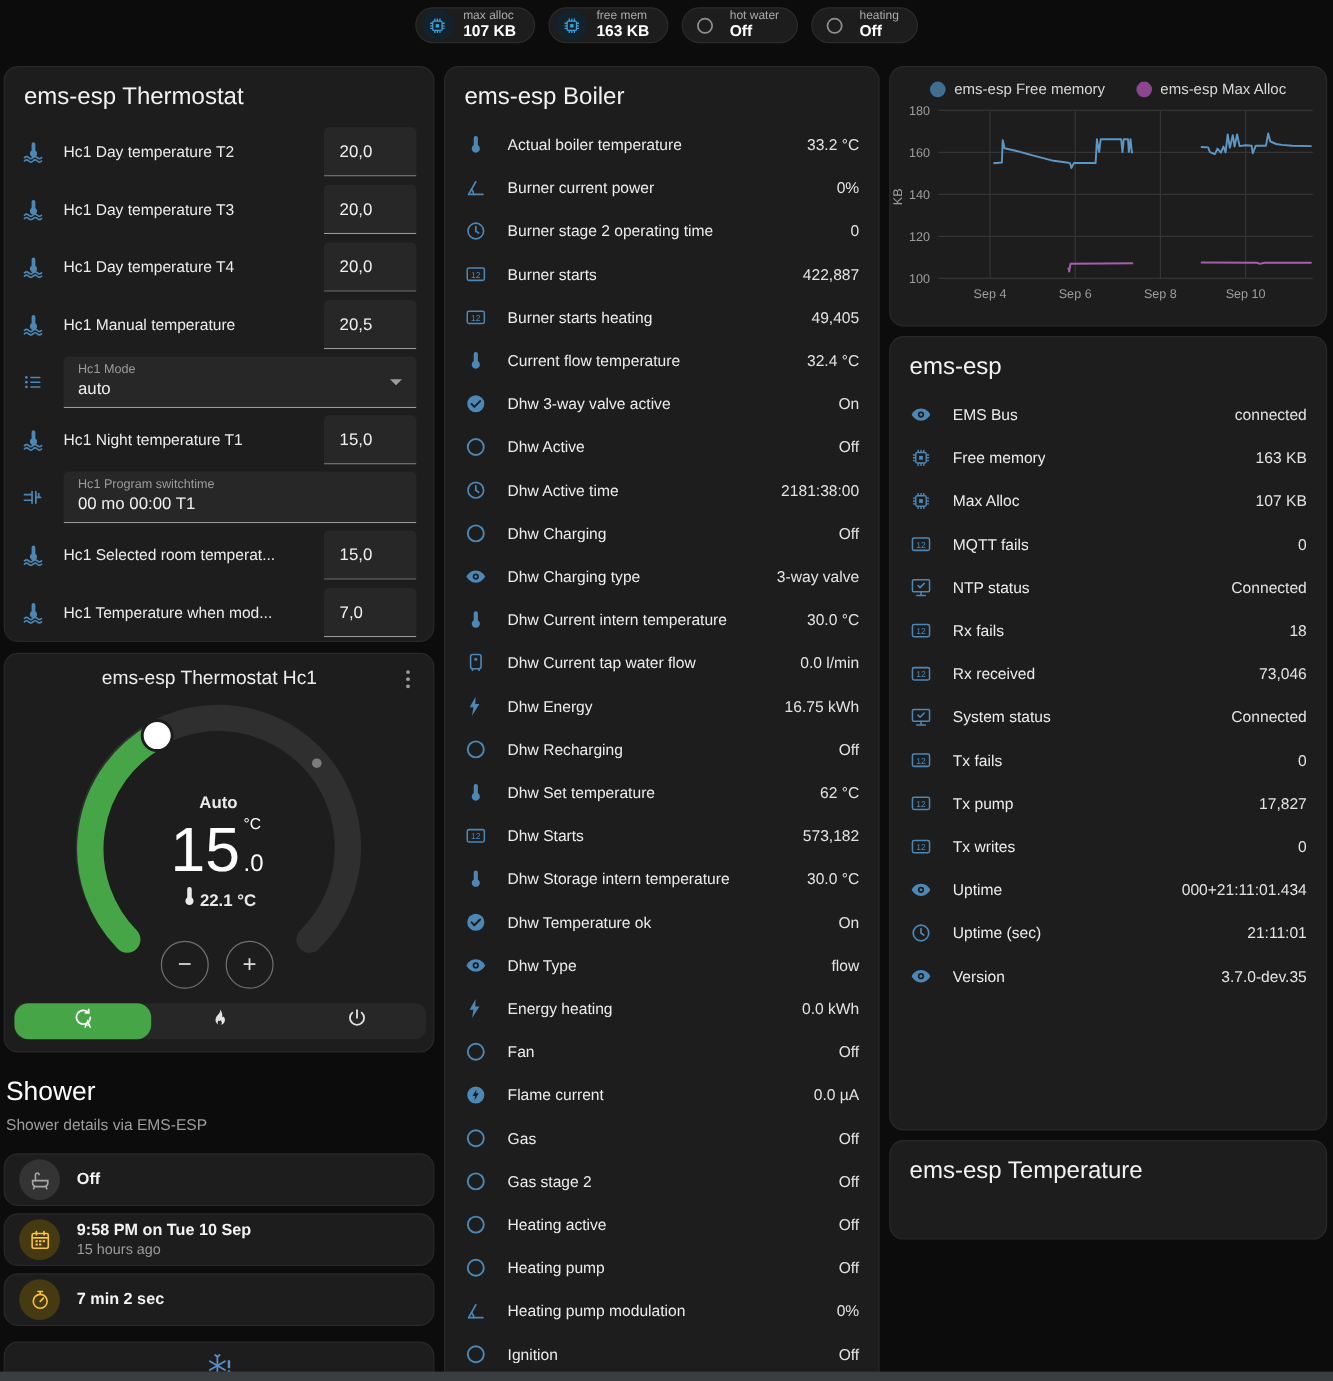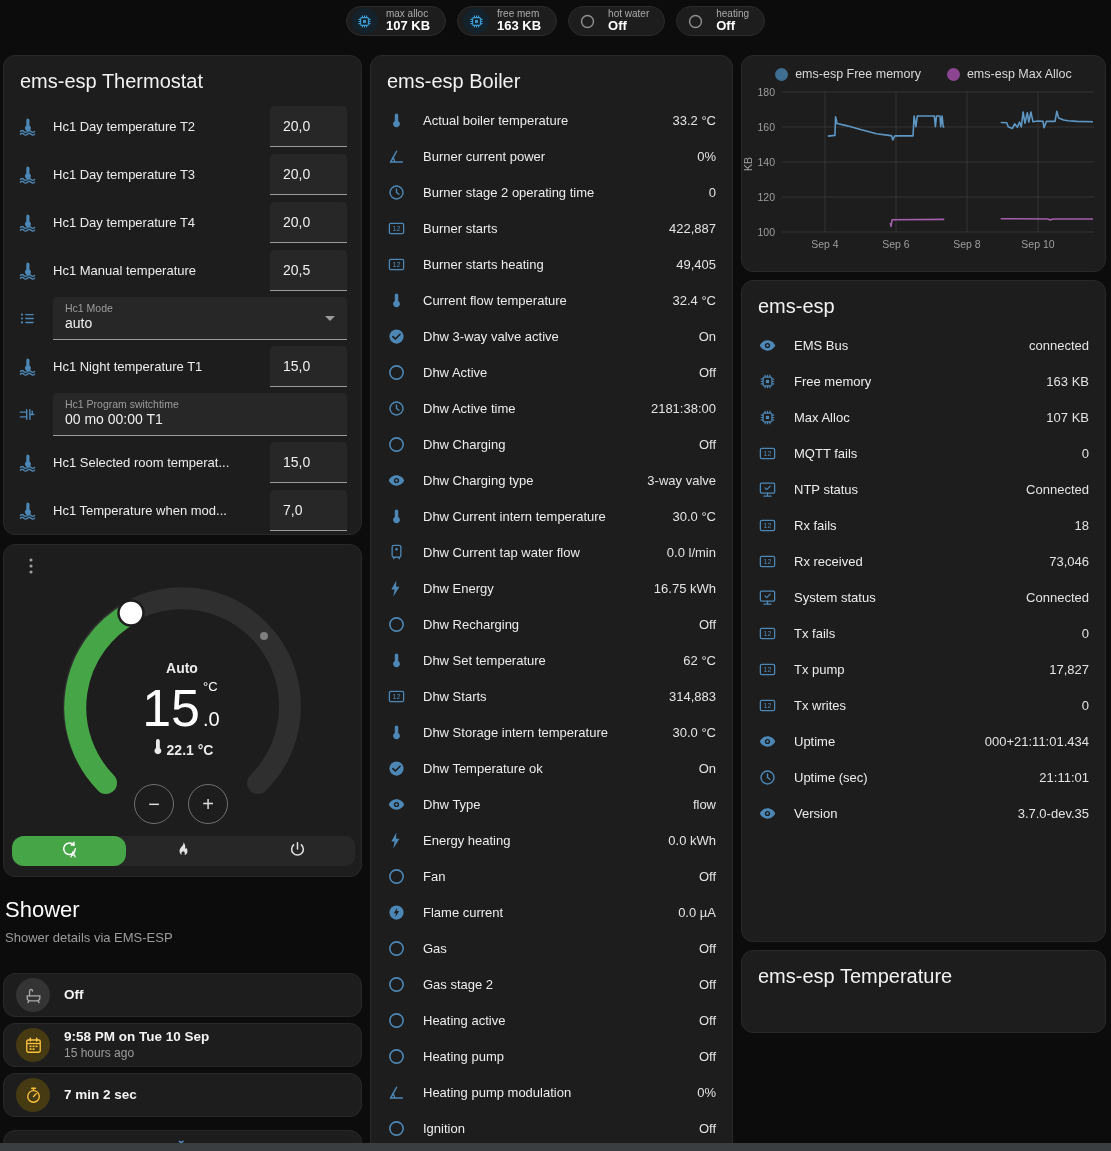--- a/index.html
+++ b/index.html
@@ -51,21 +51,21 @@
   #dial-svg{position:absolute;left:0;top:28px;}
   .round-btn{position:absolute;width:40px;height:40px;border-radius:50%;border:1.5px solid #707070;color:#dcdcdc;display:flex;align-items:center;justify-content:center;font-size:20px;cursor:pointer;box-sizing:border-box;background:transparent;}
   #btn-minus{left:130px;top:239px;}
   #btn-plus{left:184px;top:239px;}
   #mode-bar{position:absolute;left:8px;top:291px;width:343px;height:30px;background:#272727;border-radius:9px;display:flex;}
   .mode-seg{flex:1;display:flex;align-items:center;justify-content:center;color:#e3e3e3;cursor:pointer;}
   .mode-seg svg{width:19px;height:19px;}
   .mode-seg.active{background:#46a546;border-radius:12px;color:#fff;}
 
   
-  #shower-head{margin:20px 2px 28px;}
+  #shower-head{margin:20px 2px 16px;}
   #shower-title{font-size:22px;color:#fdfdfd;font-weight:500;}
   #shower-sub{font-size:13px;color:#9c9c9c;margin-top:7px;}
   .scard{background:#1d1d1d;border:1px solid #292929;border-radius:12px;display:flex;align-items:center;padding:4px 12px;min-height:42px;box-sizing:border-box;margin-bottom:6px;cursor:pointer;}
   .scicon{width:34px;height:34px;border-radius:50%;display:flex;align-items:center;justify-content:center;margin-right:14px;flex:none;}
   .scicon svg{width:19px;height:19px;}
   .scicon.i-amber{background:#453a12;color:#fdc33c;}
   .scicon.i-dim{background:#343434;color:#a8a8a8;}
   .stext{display:flex;flex-direction:column;line-height:1.25;}
   .smain{font-size:13.5px;font-weight:bold;color:#f3f3f3;}
   .ssub{font-size:12px;color:#9c9c9c;}
@@ -250,20 +250,21 @@
               <path fill="none" stroke="currentColor" stroke-width="1.7" stroke-linecap="round" d="M3 21.7c1.5-1.5 3-1.5 4.5 0s3 1.5 4.5 0 3-1.5 4.5 0 3 1.5 4.5 0"></path>
             </svg>
           </span>
         <span class="tlabel">Hc1 Temperature when mod...</span>
         <span class="numbox">7,0</span>
       </div>
     </div>
 
     <div class="card" id="hc1-card">
       <div id="hc1-head">
+        <span id="hc1-title">ems-esp Thermostat Hc1</span>
         <span id="hc1-menu"><svg viewBox="0 0 24 24" fill="currentColor">
               <circle cx="12" cy="5.5" r="1.7"></circle>
               <circle cx="12" cy="12" r="1.7"></circle>
               <circle cx="12" cy="18.5" r="1.7"></circle>
             </svg></span>
       </div>
       <svg id="dial-svg" width="359" height="230" viewBox="0 0 359 230">
         <path d="M102 210 A108 108 0 1 1 254 210" fill="none" stroke="#2f2f2f" stroke-width="22" stroke-linecap="round"></path>
         <path d="M102 210 A108 108 0 0 1 127 40" fill="none" stroke="#46a546" stroke-width="22" stroke-linecap="round"></path>
         <circle cx="260" cy="63" r="4" fill="#7d7d7d"></circle>
@@ -541,21 +542,21 @@
           </div>
 
           <div class="erow">
             <span class="ricon">
               <svg viewBox="0 0 24 24">
                 <rect x="3" y="5.5" width="18" height="13" rx="1.8" fill="none" stroke="currentColor" stroke-width="1.6"></rect>
                 <text x="12" y="15.6" font-size="9" fill="currentColor" text-anchor="middle" font-family="sans-serif">12</text>
               </svg>
             </span>
             <span class="elabel">Dhw Starts</span>
-            <span class="evalue">314,883</span>
+            <span class="evalue">573,182</span>
           </div>
 
           <div class="erow">
             <span class="ricon">
               <svg viewBox="0 0 24 24">
                 <path fill="currentColor" d="M12 3a2.2 2.2 0 0 0-2.2 2.2v7.3a4.3 4.3 0 1 0 4.4 0V5.2A2.2 2.2 0 0 0 12 3z"></path>
               </svg>
             </span>
             <span class="elabel">Dhw Storage intern temperature</span>
             <span class="evalue">30.0 °C</span>

